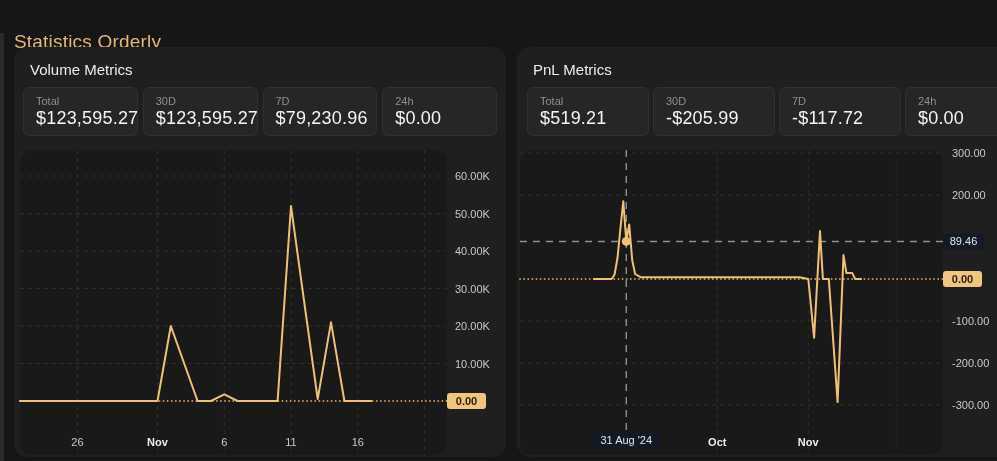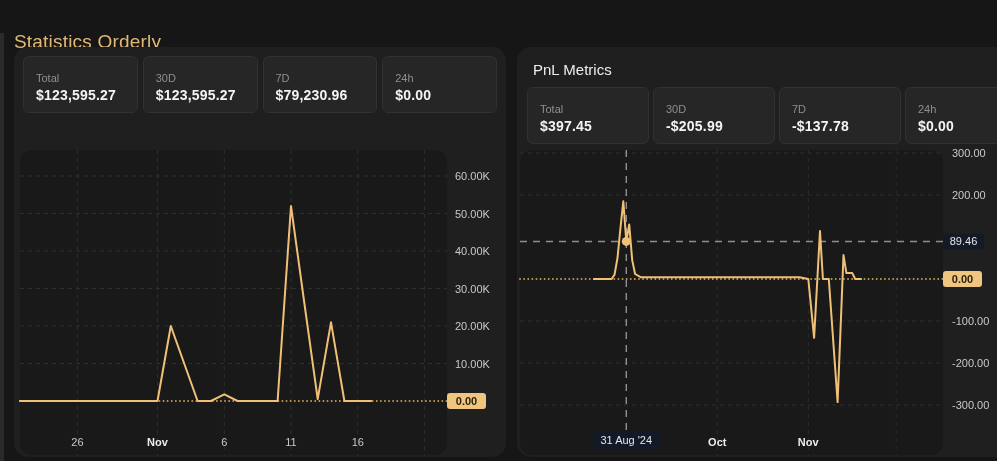--- a/index.html
+++ b/index.html
@@ -10,24 +10,24 @@
   }
   header{position:absolute;top:7px;left:0;right:0;height:33px;padding:24px 14px;box-sizing:border-box}
   .page-title{margin:0;font-size:19px;font-weight:500;color:var(--accent-title,#e3b877);letter-spacing:.2px}
   .left-strip{position:absolute;left:0;top:33px;width:4px;height:428px;background:#2a2a2a}
   .panel{position:absolute;top:47px;height:410px;border-radius:14px;background:var(--panel-bg,#1f1f1f);overflow:hidden}
   .panel-volume{left:14px;width:492px}
   .panel-pnl{left:517px;width:520px}
   .panel-title{position:relative;z-index:1;margin:14px 0 0 16px;font-size:15px;font-weight:500;color:var(--panel-title,#ededed)}
   .cards{position:relative;z-index:1;display:flex;gap:5px;margin:9px 9px 0 9px}
   .panel-pnl .cards{margin:9px 10px 0 10px;gap:4px}
-  .card{flex:1;min-width:0;box-sizing:border-box;border-radius:6px;padding:14px 12px 7px;
+  .card{flex:1;min-width:0;box-sizing:border-box;border-radius:6px;padding:6px 12px 7px;
     background:var(--card-bg,#262626);border:1px solid var(--card-border,#313131)}
   .card-label{display:block;font-size:11px;line-height:15px;color:var(--card-label,#8f8f8f)}
-  .card-value{display:block;font-size:14px;line-height:19px;font-weight:700;letter-spacing:.2px;color:var(--card-value,#f4f4f4);white-space:nowrap}
+  .card-value{display:block;font-size:18px;line-height:19px;font-weight:400;letter-spacing:.2px;color:var(--card-value,#f4f4f4);white-space:nowrap}
   .chart-svg{position:absolute;left:0;top:0;z-index:0}
   svg text{font-family:"Liberation Sans",sans-serif}
 </style>
 </head>
 <body>
 
 <header>
   <h1 class="page-title">Statistics Orderly</h1>
 </header>
 
@@ -57,20 +57,21 @@
       <text x="441" y="283" fill="#c9c9c9" font-size="11">20.00K</text>
       <text x="441" y="320.5" fill="#c9c9c9" font-size="11">10.00K</text>
       <text x="63.400000000000006" y="399" fill="#c9c9c9" font-size="11" text-anchor="middle" font-weight="400">26</text>
       <text x="143.5" y="399" fill="#ececec" font-size="11" text-anchor="middle" font-weight="700">Nov</text>
       <text x="210.25" y="399" fill="#c9c9c9" font-size="11" text-anchor="middle" font-weight="400">6</text>
       <text x="277" y="399" fill="#c9c9c9" font-size="11" text-anchor="middle" font-weight="400">11</text>
       <text x="343.75" y="399" fill="#c9c9c9" font-size="11" text-anchor="middle" font-weight="400">16</text>
       <rect x="433" y="346" width="39" height="16" rx="3" fill="#f0c57f"></rect>
       <text x="452.5" y="358" fill="#271e0d" font-size="11" text-anchor="middle" font-weight="600">0.00</text>
     </svg>
+  <h2 class="panel-title">Volume Metrics</h2>
   <div class="cards">
       <div class="card">
         <span class="card-label">Total</span>
         <span class="card-value">$123,595.27</span>
       </div>
       <div class="card">
         <span class="card-label">30D</span>
         <span class="card-value">$123,595.27</span>
       </div>
       <div class="card">
@@ -111,28 +112,28 @@
       <text x="445.5" y="236" fill="#271e0d" font-size="11" text-anchor="middle" font-weight="600">0.00</text>
       <rect x="426" y="186.67680000000001" width="41" height="15.5" rx="2" fill="#141927"></rect>
       <text x="446.5" y="198.42680000000001" fill="#e6e6e6" font-size="11" text-anchor="middle">89.46</text>
       <rect x="76.285" y="384" width="66" height="18" rx="2" fill="#141927"></rect>
       <text x="109.285" y="396.5" fill="#e6e6e6" font-size="11" text-anchor="middle">31 Aug '24</text>
     </svg>
   <h2 class="panel-title">PnL Metrics</h2>
   <div class="cards">
       <div class="card">
         <span class="card-label">Total</span>
-        <span class="card-value">$397.45</span>
+        <span class="card-value">$519.21</span>
       </div>
       <div class="card">
         <span class="card-label">30D</span>
         <span class="card-value">-$205.99</span>
       </div>
       <div class="card">
         <span class="card-label">7D</span>
-        <span class="card-value">-$137.78</span>
+        <span class="card-value">-$117.72</span>
       </div>
       <div class="card">
         <span class="card-label">24h</span>
         <span class="card-value">$0.00</span>
       </div>
     </div>
 </section>
 
 </body></html>

